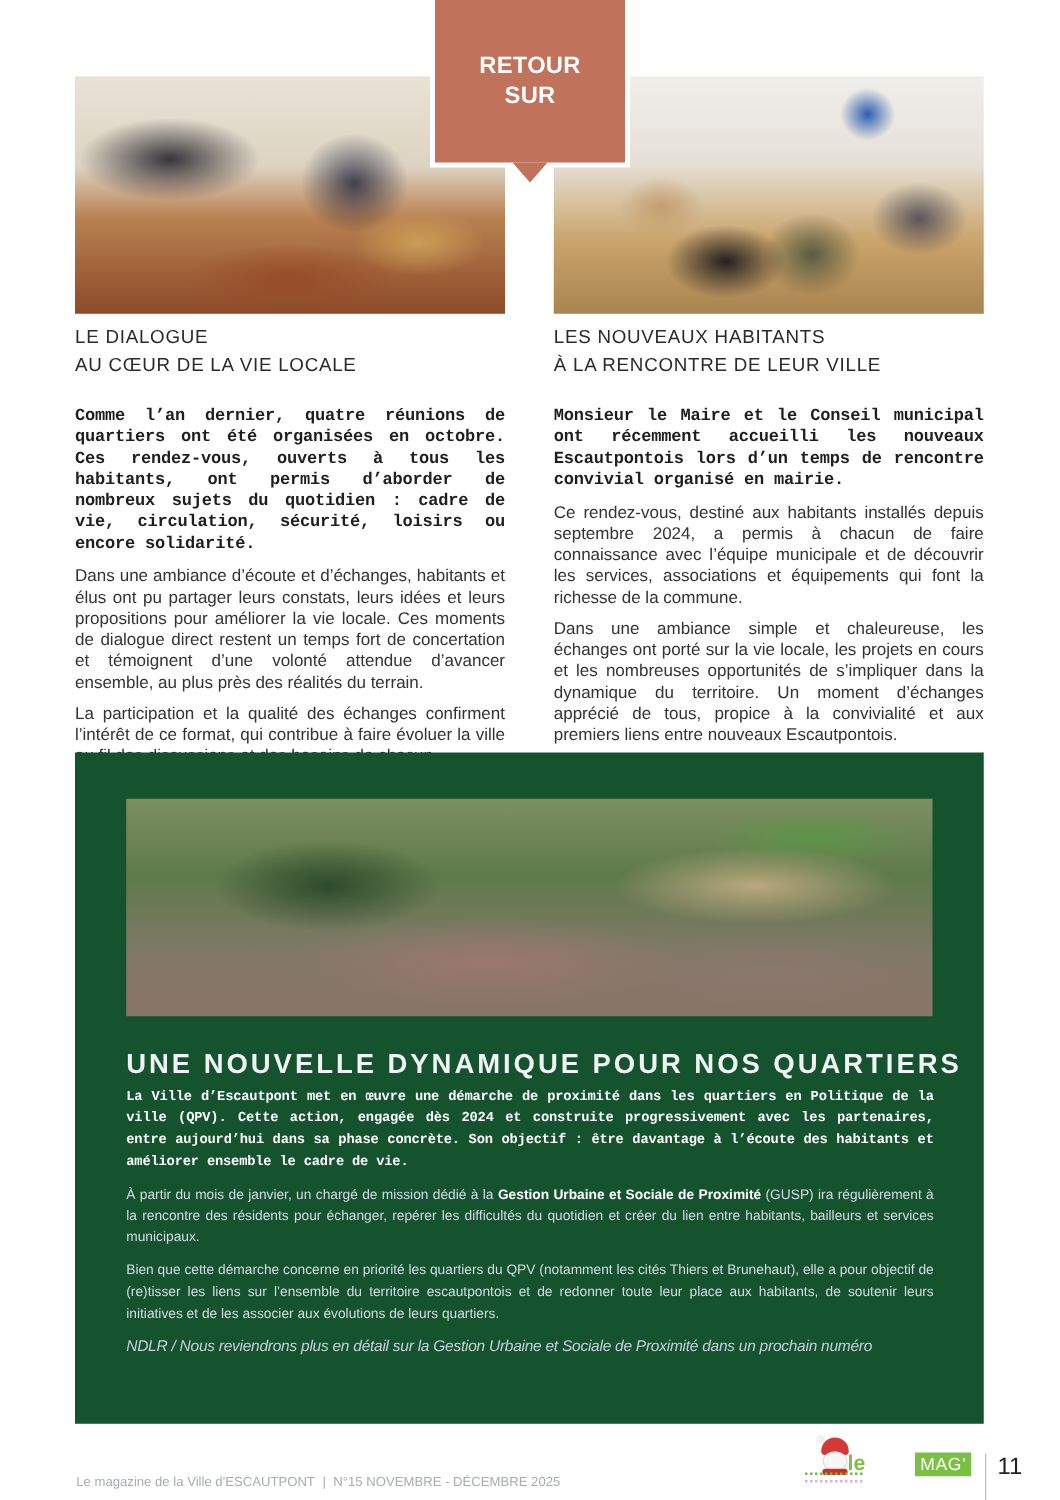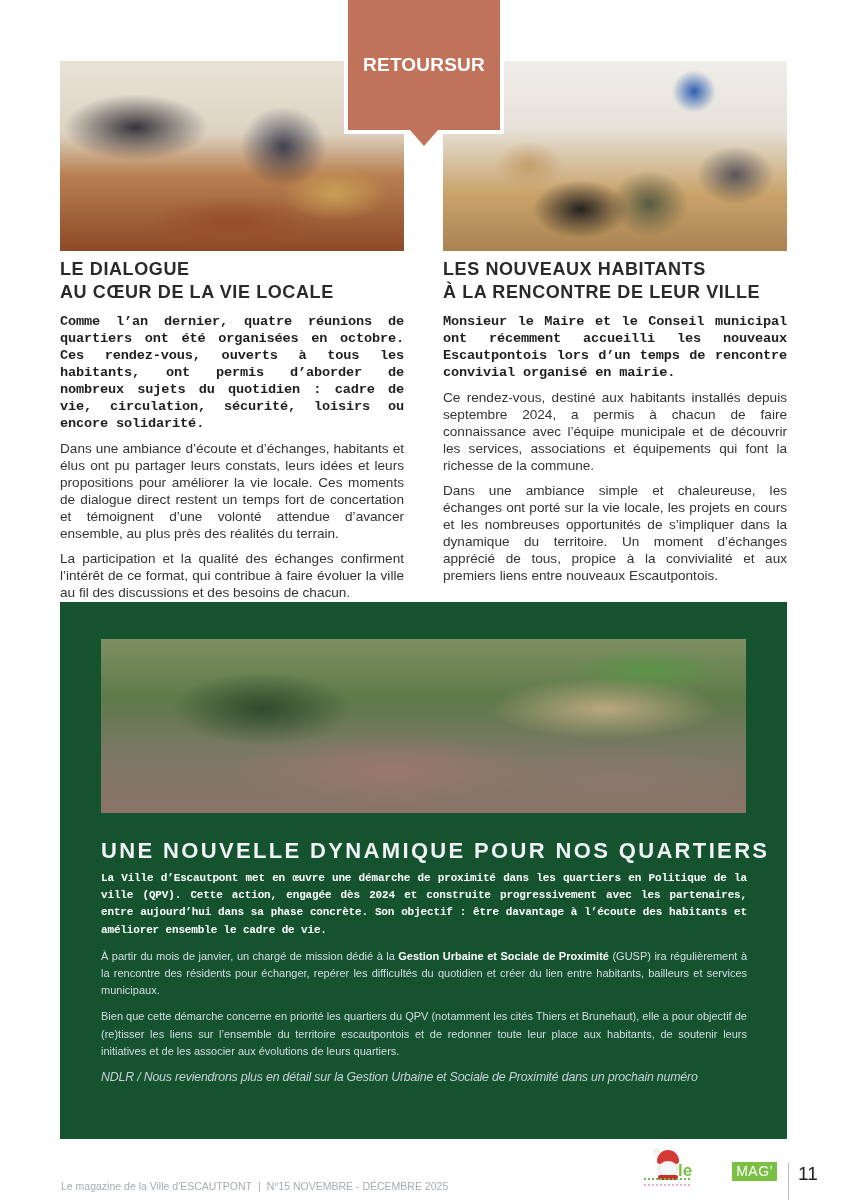--- a/index.html
+++ b/index.html
@@ -28,31 +28,31 @@
     background:
       radial-gradient(ellipse 20% 30% at 25% 40%, rgba(40,70,40,0.9), transparent 70%),
       radial-gradient(ellipse 25% 25% at 78% 40%, rgba(190,170,130,0.95), transparent 70%),
       radial-gradient(ellipse 18% 18% at 85% 18%, rgba(90,150,70,0.9), transparent 70%),
       radial-gradient(ellipse 35% 30% at 45% 75%, rgba(160,120,110,0.85), transparent 70%),
       radial-gradient(ellipse 30% 25% at 80% 80%, rgba(140,120,110,0.8), transparent 70%),
       linear-gradient(180deg, #7d8f62 0%, #5f7a4a 35%, #7f7868 70%, #8a7466 100%);
   }
 
   .retour-tag { position: absolute; left: 348px; top: 0; width: 152px; height: 130px;
-    background: #c0735a; display: flex; flex-direction: row; align-items: center; justify-content: center;
+    background: #c0735a; display: flex; flex-direction: column; align-items: center; justify-content: center;
     box-shadow: 0 0 0 4px #ffffff; z-index: 3; }
   .retour-tag::after { content: ""; position: absolute; left: 62px; bottom: -16px; width: 0; height: 0;
     border-left: 14px solid transparent; border-right: 14px solid transparent; border-top: 16px solid #c0735a; }
   .retour-tag span { color: #fff; font-family: "Liberation Sans", sans-serif; font-weight: bold; font-size: 19px; line-height: 24px; letter-spacing: 0.2px; }
 
   .article { position: absolute; width: 344px; }
   .article-left { left: 60px; top: 258px; }
   .article-right { left: 443px; top: 258px; }
 
-  .title { font-family: "Liberation Sans", sans-serif; font-weight: bold; font-size: 18px; line-height: 23px; color: #2a2a2a; letter-spacing: 0.6px; text-transform: uppercase; margin-bottom: 9px; white-space: nowrap; }
+  .title { font-family: "Liberation Sans", sans-serif; font-weight: normal; font-size: 15px; line-height: 23px; color: #2a2a2a; letter-spacing: 0.6px; text-transform: uppercase; margin-bottom: 21px; white-space: nowrap; }
   .title .line { display: block; }
 
   p { font-family: "Liberation Sans", sans-serif; font-size: 13.6px; line-height: 17px; text-align: justify; color: #333; margin-bottom: 8px; }
   p.lead { font-weight: bold; color: #1e1e1e; font-size: 13.6px; letter-spacing: -0.15px; font-family: Liberation Mono, monospace; }
 
   .panel { position: absolute; left: 60px; top: 602px; width: 727px; height: 537px; background: #14532d; }
   .panel-title { position: absolute; left: 41px; top: 236px; width: 648px; font-family: "Liberation Sans", sans-serif; font-size: 22px; line-height: 26px; color: #f0f2f6; letter-spacing: 2.35px; white-space: nowrap; }
   .panel-body { position: absolute; left: 41px; top: 268px; width: 646px; }
   .panel-body p { color: #d6dbe6; font-size: 11px; line-height: 17.2px; margin-bottom: 9px; }
   .panel-body p.lead { color: #ffffff; font-weight: bold; }

